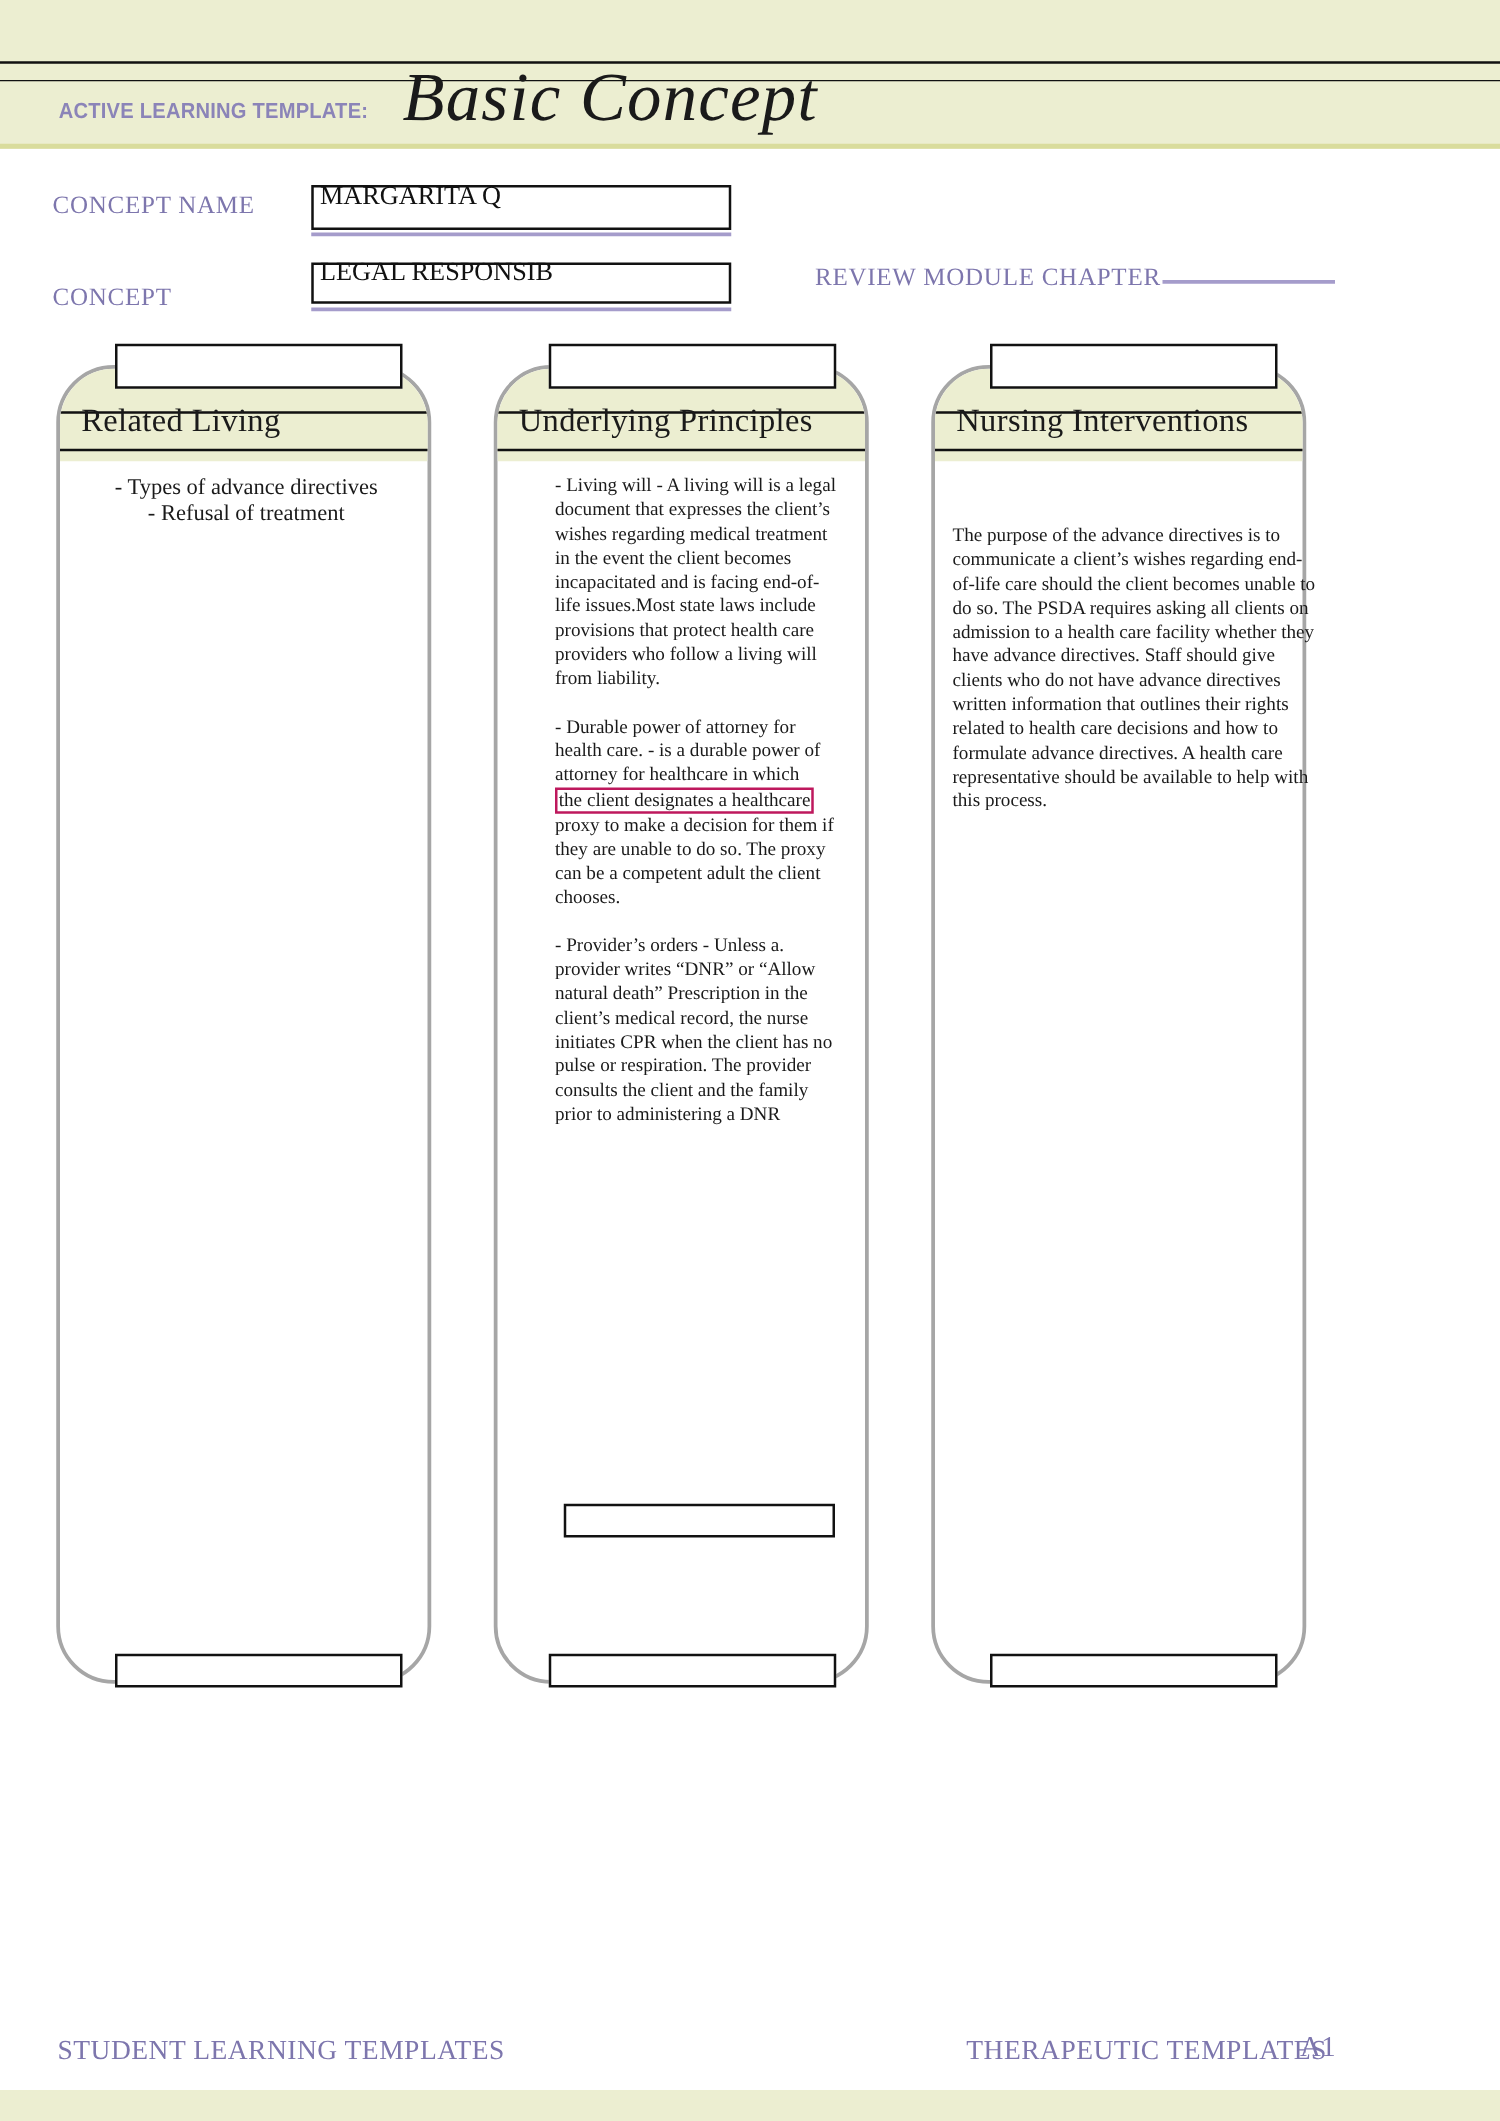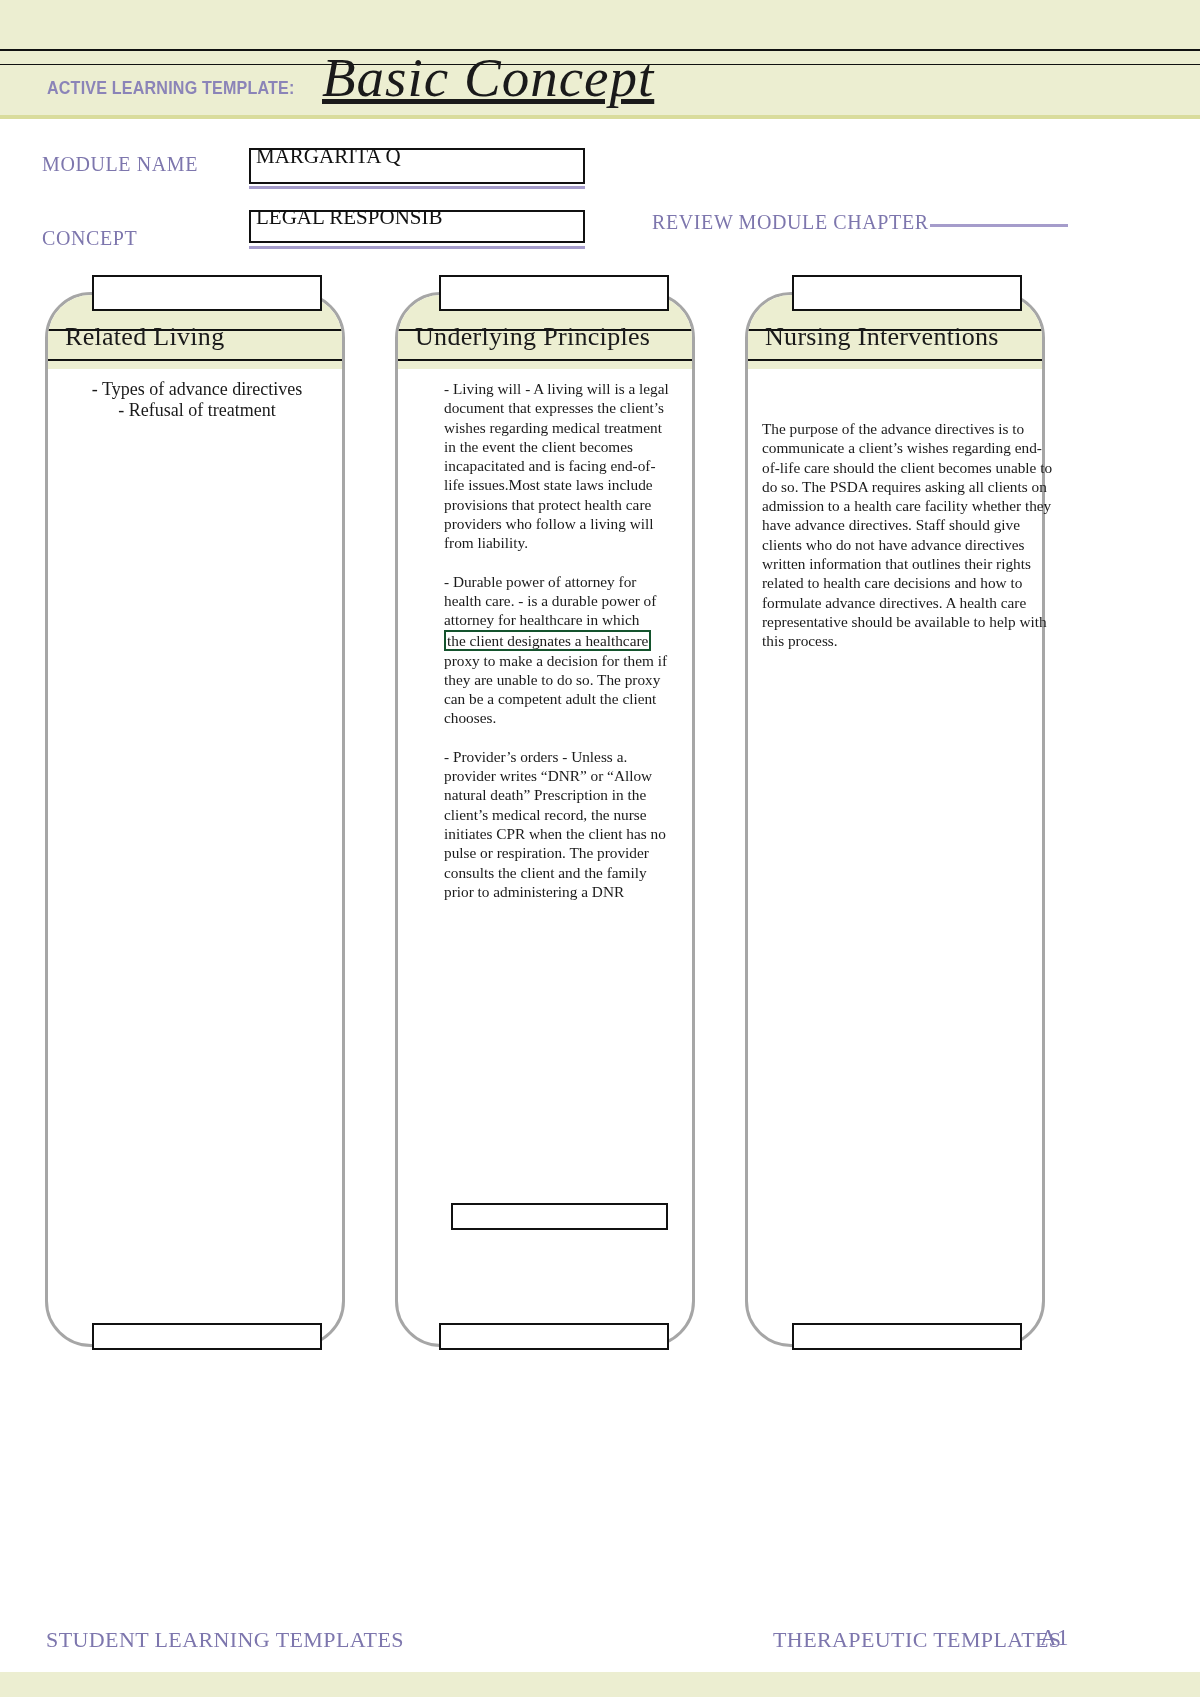--- a/index.html
+++ b/index.html
@@ -54,21 +54,20 @@
   }
   .header-title {
     position: absolute;
     left: 322px; top: 46px;
     font-family: "Liberation Serif", "DejaVu Serif", serif;
     font-style: italic;
     font-size: 55px;
     color: #1a1a1a;
     letter-spacing: 1px;
     white-space: nowrap;
-    text-decoration: underline;
   }
 
   
   .field-label {
     position: absolute;
     font-family: "Liberation Serif", "DejaVu Serif", serif;
     font-size: 20px;
     color: #7d76ad;
     letter-spacing: 0.6px;
     white-space: nowrap;
@@ -202,21 +201,21 @@
   #body-2 {
     left: 762px; top: 419px; width: 295px;
     font-size: 15.3px;
     line-height: 19.3px;
   }
   .para { margin: 0 0 19px 0; }
   .para:last-child { margin-bottom: 0; }
 
   .boxed-line {
     display: inline-block;
-    border: 2px solid #14532d;
+    border: 2px solid #be185d;
     padding: 0 1px;
     margin: 0;
     line-height: 17px;
   }
 
   
   .footer-band {
     position: absolute;
     left: 0; top: 1672px;
     width: 1200px;
@@ -238,21 +237,21 @@
 </head>
 <body>
 
 <div class="header-band">
   <div class="header-rule"></div>
   <div class="header-rule2"></div>
 </div>
 <div class="header-label">ACTIVE LEARNING TEMPLATE:</div>
 <div class="header-title">Basic Concept</div>
 
-<div class="field-label" id="student-name-label">MODULE NAME</div>
+<div class="field-label" id="student-name-label">CONCEPT NAME</div>
 <div class="field-box" id="student-name-box"></div>
 <div class="field-value" id="student-name-value">MARGARITA Q</div>
 <div class="field-underline" id="student-name-rule"></div>
 
 <div class="field-label" id="concept-label">CONCEPT</div>
 <div class="field-box" id="concept-box"></div>
 <div class="field-value" id="concept-value">LEGAL RESPONSIB</div>
 <div class="field-underline" id="concept-rule"></div>
 
 <div class="field-label" id="review-label">REVIEW MODULE CHAPTER</div>

